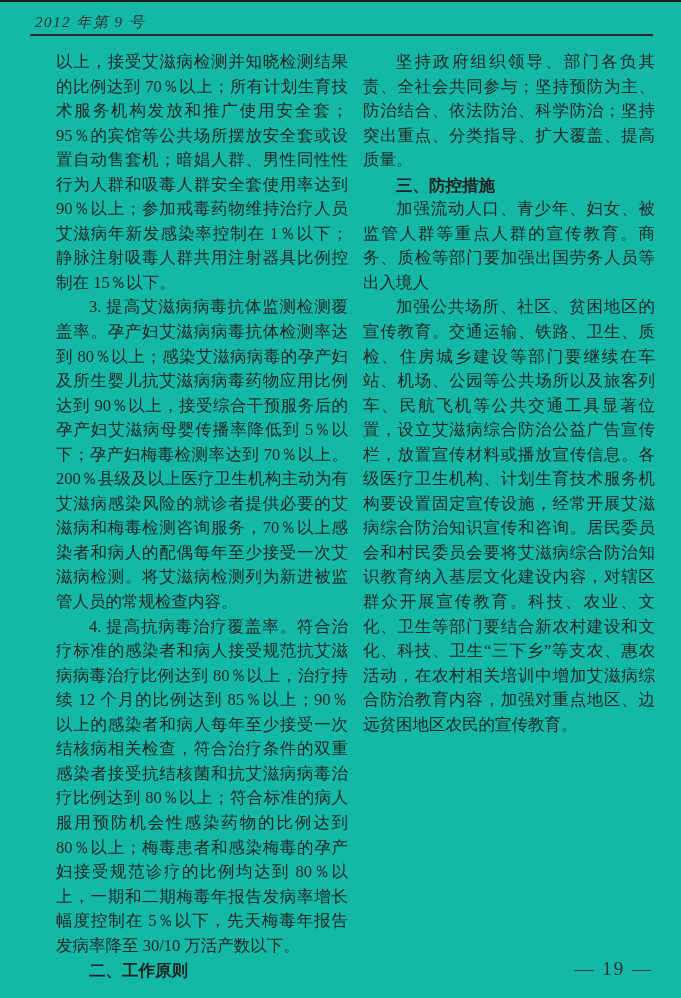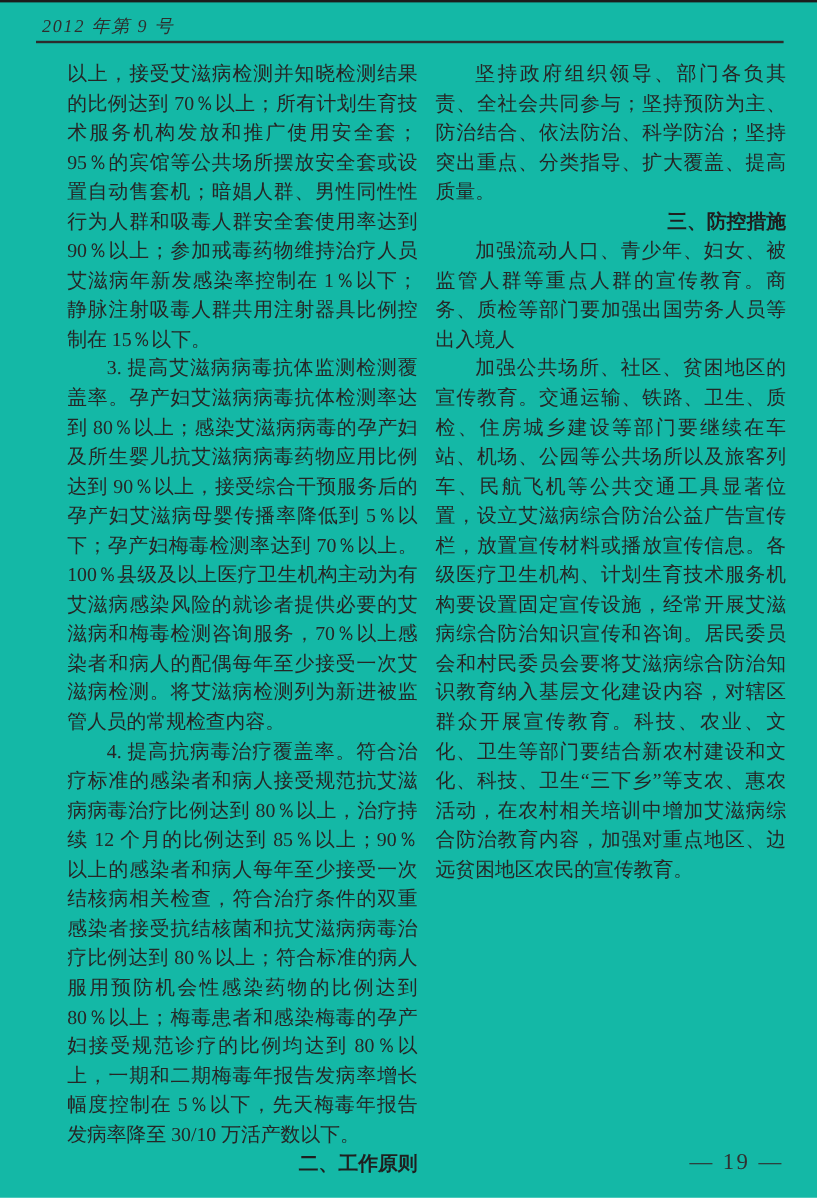--- a/index.html
+++ b/index.html
@@ -40,21 +40,21 @@
     line-height: 24.55px;
     text-align: justify;
     text-indent: 2em;
     font-weight: normal;
     color: #262626;
   }
   .col p.continuation { text-indent: 0; }
   .col h3 {
     font-family: "Liberation Sans", "DejaVu Sans", sans-serif;
     font-weight: bold;
-    text-align: right;
+    text-align: left;
     color: #1f1f1f;
   }
   .kai { font-style: italic; }
   .footer {
     position: absolute; right: 28px; bottom: 18px;
     font-size: 19px; letter-spacing: 2px; color: #303030;
   }
 </style>
 </head>
 <body>
@@ -66,21 +66,21 @@
   <header class="header">
     <span>2012 年第 9 号</span>
   </header>
 
   <div class="rule"></div>
 
   <main class="columns">
 
     <section class="col">
       <p class="continuation">以上，接受艾滋病检测并知晓检测结果的比例达到 70％以上；所有计划生育技术服务机构发放和推广使用安全套；95％的宾馆等公共场所摆放安全套或设置自动售套机；暗娼人群、男性同性性行为人群和吸毒人群安全套使用率达到 90％以上；参加戒毒药物维持治疗人员艾滋病年新发感染率控制在 1％以下；静脉注射吸毒人群共用注射器具比例控制在 15％以下。</p>
-      <p>3. 提高艾滋病病毒抗体监测检测覆盖率。孕产妇艾滋病病毒抗体检测率达到 80％以上；感染艾滋病病毒的孕产妇及所生婴儿抗艾滋病病毒药物应用比例达到 90％以上，接受综合干预服务后的孕产妇艾滋病母婴传播率降低到 5％以下；孕产妇梅毒检测率达到 70％以上。100％县级及以上医疗卫生机构主动为有艾滋病感染风险的就诊者提供必要的艾滋病和梅毒检测咨询服务，70％以上感染者和病人的配偶每年至少接受一次艾滋病检测。将艾滋病检测列为新进被监管人员的常规检查内容。</p>
+      <p>3. 提高艾滋病病毒抗体监测检测覆盖率。孕产妇艾滋病病毒抗体检测率达到 80％以上；感染艾滋病病毒的孕产妇及所生婴儿抗艾滋病病毒药物应用比例达到 90％以上，接受综合干预服务后的孕产妇艾滋病母婴传播率降低到 5％以下；孕产妇梅毒检测率达到 70％以上。200％县级及以上医疗卫生机构主动为有艾滋病感染风险的就诊者提供必要的艾滋病和梅毒检测咨询服务，70％以上感染者和病人的配偶每年至少接受一次艾滋病检测。将艾滋病检测列为新进被监管人员的常规检查内容。</p>
       <p>4. 提高抗病毒治疗覆盖率。符合治疗标准的感染者和病人接受规范抗艾滋病病毒治疗比例达到 80％以上，治疗持续 12 个月的比例达到 85％以上；90％以上的感染者和病人每年至少接受一次结核病相关检查，符合治疗条件的双重感染者接受抗结核菌和抗艾滋病病毒治疗比例达到 80％以上；符合标准的病人服用预防机会性感染药物的比例达到 80％以上；梅毒患者和感染梅毒的孕产妇接受规范诊疗的比例均达到 80％以上，一期和二期梅毒年报告发病率增长幅度控制在 5％以下，先天梅毒年报告发病率降至 30/10 万活产数以下。</p>
       <h3>二、工作原则</h3>
     </section>
 
     <section class="col">
       <p>坚持政府组织领导、部门各负其责、全社会共同参与；坚持预防为主、防治结合、依法防治、科学防治；坚持突出重点、分类指导、扩大覆盖、提高质量。</p>
       <h3>三、防控措施</h3>
       <p>加强流动人口、青少年、妇女、被监管人群等重点人群的宣传教育。商务、质检等部门要加强出国劳务人员等出入境人</p>
       <p>加强公共场所、社区、贫困地区的宣传教育。交通运输、铁路、卫生、质检、住房城乡建设等部门要继续在车站、机场、公园等公共场所以及旅客列车、民航飞机等公共交通工具显著位置，设立艾滋病综合防治公益广告宣传栏，放置宣传材料或播放宣传信息。各级医疗卫生机构、计划生育技术服务机构要设置固定宣传设施，经常开展艾滋病综合防治知识宣传和咨询。居民委员会和村民委员会要将艾滋病综合防治知识教育纳入基层文化建设内容，对辖区群众开展宣传教育。科技、农业、文化、卫生等部门要结合新农村建设和文化、科技、卫生“三下乡”等支农、惠农活动，在农村相关培训中增加艾滋病综合防治教育内容，加强对重点地区、边远贫困地区农民的宣传教育。</p>
     </section>

